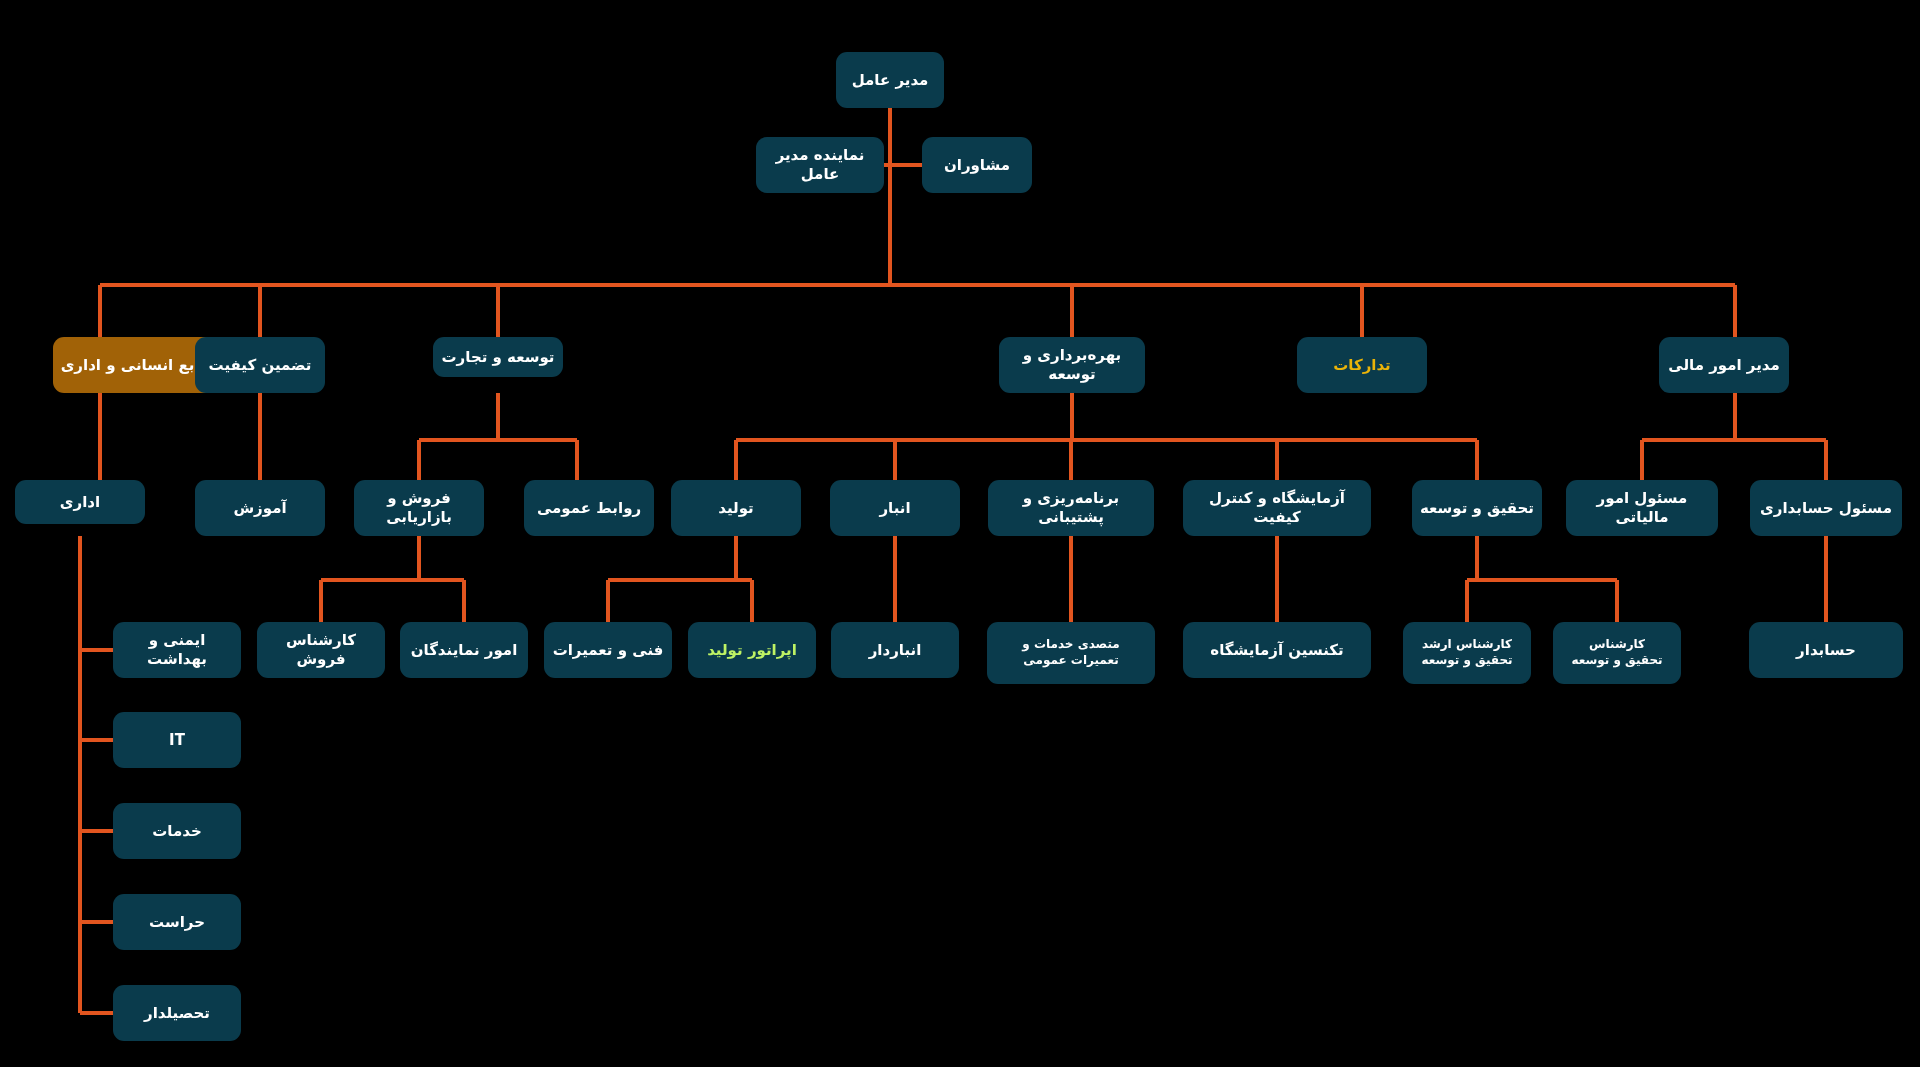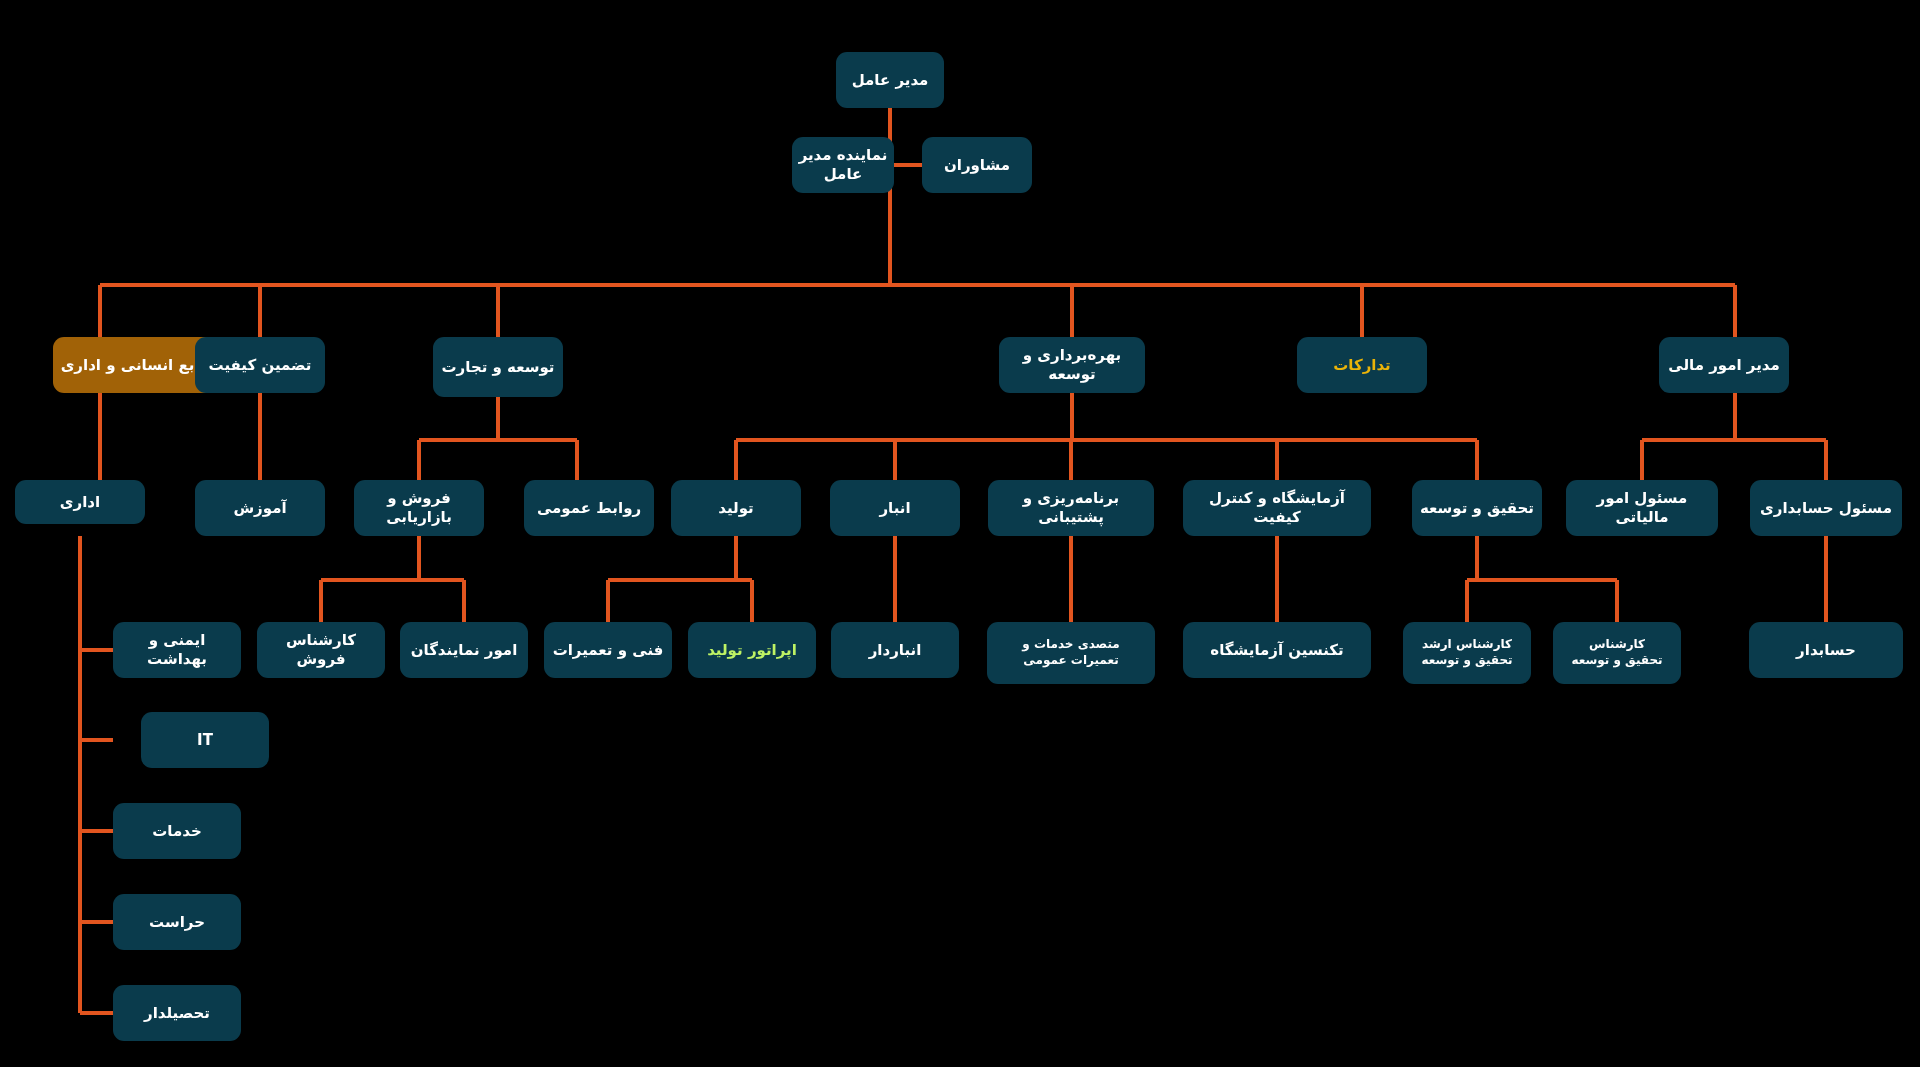--- a/index.html
+++ b/index.html
@@ -100,25 +100,25 @@
       <path d="M 1071,536 L 1071,622" stroke="#e2551f" stroke-width="4" fill="none" stroke-linecap="butt"></path>
       <path d="M 1277,536 L 1277,622" stroke="#e2551f" stroke-width="4" fill="none" stroke-linecap="butt"></path>
       <path d="M 1477,536 L 1477,580" stroke="#e2551f" stroke-width="4" fill="none" stroke-linecap="butt"></path>
       <path d="M 1467,580 L 1617,580" stroke="#e2551f" stroke-width="4" fill="none" stroke-linecap="butt"></path>
       <path d="M 1467,580 L 1467,622" stroke="#e2551f" stroke-width="4" fill="none" stroke-linecap="butt"></path>
       <path d="M 1617,580 L 1617,622" stroke="#e2551f" stroke-width="4" fill="none" stroke-linecap="butt"></path>
       <path d="M 1826,536 L 1826,622" stroke="#e2551f" stroke-width="4" fill="none" stroke-linecap="butt"></path>
     </svg>
   <div id="nodes-layer">
       <div class="node" style="left: 836px; top: 52px; width: 108px; height: 56px; background: rgb(10, 59, 76); color: rgb(255, 255, 255);">مدیر عامل</div>
-      <div class="node" style="left: 792px; top: 137px; width: 102px; height: 56px; background: rgb(10, 59, 76); color: rgb(255, 255, 255);">نماینده مدیر عامل</div>
+      <div class="node" style="left: 756px; top: 137px; width: 128px; height: 56px; background: rgb(10, 59, 76); color: rgb(255, 255, 255);">نماینده مدیر عامل</div>
       <div class="node" style="left: 922px; top: 137px; width: 110px; height: 56px; background: rgb(10, 59, 76); color: rgb(255, 255, 255);">مشاوران</div>
       <div class="node" style="left: 15px; top: 337px; width: 170px; height: 56px; background: #a16207; color: rgb(255, 255, 255); margin-left: 38px;">منابع انسانی و اداری</div>
       <div class="node" style="left: 195px; top: 337px; width: 130px; height: 56px; background: rgb(10, 59, 76); color: rgb(255, 255, 255);">تضمین کیفیت</div>
-      <div class="node" style="left: 433px; top: 337px; width: 130px; height: 60px; background: rgb(10, 59, 76); color: rgb(255, 255, 255);">توسعه و تجارت</div>
+      <div class="node" style="left: 433px; top: 337px; width: 130px; height: 40px; background: rgb(10, 59, 76); color: rgb(255, 255, 255);">توسعه و تجارت</div>
       <div class="node" style="left: 999px; top: 337px; width: 146px; height: 56px; background: rgb(10, 59, 76); color: rgb(255, 255, 255);">بهره‌برداری و توسعه</div>
       <div class="node" style="left: 1297px; top: 337px; width: 130px; height: 56px; background: rgb(10, 59, 76); color: #eab308;">تدارکات</div>
       <div class="node" style="left: 1659px; top: 337px; width: 130px; height: 56px; background: rgb(10, 59, 76); color: rgb(255, 255, 255);">مدیر امور مالی</div>
       <div class="node" style="left: 15px; top: 480px; width: 130px; height: 44px; background: rgb(10, 59, 76); color: rgb(255, 255, 255);">اداری</div>
       <div class="node" style="left: 195px; top: 480px; width: 130px; height: 56px; background: rgb(10, 59, 76); color: rgb(255, 255, 255);">آموزش</div>
       <div class="node" style="left: 354px; top: 480px; width: 130px; height: 56px; background: rgb(10, 59, 76); color: rgb(255, 255, 255);">فروش و بازاریابی</div>
       <div class="node" style="left: 512px; top: 480px; width: 130px; height: 56px; background: rgb(10, 59, 76); color: rgb(255, 255, 255); margin-left: 12px;">روابط عمومی</div>
       <div class="node" style="left: 671px; top: 480px; width: 130px; height: 56px; background: rgb(10, 59, 76); color: rgb(255, 255, 255);">تولید</div>
       <div class="node" style="left: 830px; top: 480px; width: 130px; height: 56px; background: rgb(10, 59, 76); color: rgb(255, 255, 255);">انبار</div>
       <div class="node" style="left: 988px; top: 480px; width: 166px; height: 56px; background: rgb(10, 59, 76); color: rgb(255, 255, 255);">برنامه‌ریزی و پشتیبانی</div>
@@ -133,18 +133,18 @@
       <div class="node" style="left: 688px; top: 622px; width: 128px; height: 56px; background: rgb(10, 59, 76); color: #bef264;">اپراتور تولید</div>
       <div class="node" style="left: 831px; top: 622px; width: 128px; height: 56px; background: rgb(10, 59, 76); color: rgb(255, 255, 255);">انباردار</div>
       <div class="node two-line" style="left: 987px; top: 622px; width: 168px; height: 62px; background: rgb(10, 59, 76); color: rgb(255, 255, 255);">متصدی خدمات و
 تعمیرات عمومی</div>
       <div class="node" style="left: 1183px; top: 622px; width: 188px; height: 56px; background: rgb(10, 59, 76); color: rgb(255, 255, 255);">تکنسین آزمایشگاه</div>
       <div class="node two-line" style="left: 1403px; top: 622px; width: 128px; height: 62px; background: rgb(10, 59, 76); color: rgb(255, 255, 255);">کارشناس ارشد
 تحقیق و توسعه</div>
       <div class="node two-line" style="left: 1553px; top: 622px; width: 128px; height: 62px; background: rgb(10, 59, 76); color: rgb(255, 255, 255);">کارشناس
 تحقیق و توسعه</div>
       <div class="node" style="left: 1749px; top: 622px; width: 154px; height: 56px; background: rgb(10, 59, 76); color: rgb(255, 255, 255);">حسابدار</div>
-      <div class="node" style="left: 113px; top: 712px; width: 128px; height: 56px; background: rgb(10, 59, 76); color: rgb(255, 255, 255); margin-left: 28px;">IT</div>
+      <div class="node" style="left: 113px; top: 712px; width: 128px; height: 56px; background: rgb(10, 59, 76); color: rgb(255, 255, 255);">IT</div>
       <div class="node" style="left: 113px; top: 803px; width: 128px; height: 56px; background: rgb(10, 59, 76); color: rgb(255, 255, 255);">خدمات</div>
       <div class="node" style="left: 113px; top: 894px; width: 128px; height: 56px; background: rgb(10, 59, 76); color: rgb(255, 255, 255);">حراست</div>
       <div class="node" style="left: 113px; top: 985px; width: 128px; height: 56px; background: rgb(10, 59, 76); color: rgb(255, 255, 255); text-align: center;">تحصیلدار</div>
     </div>
 </div>
 
 </body></html>

